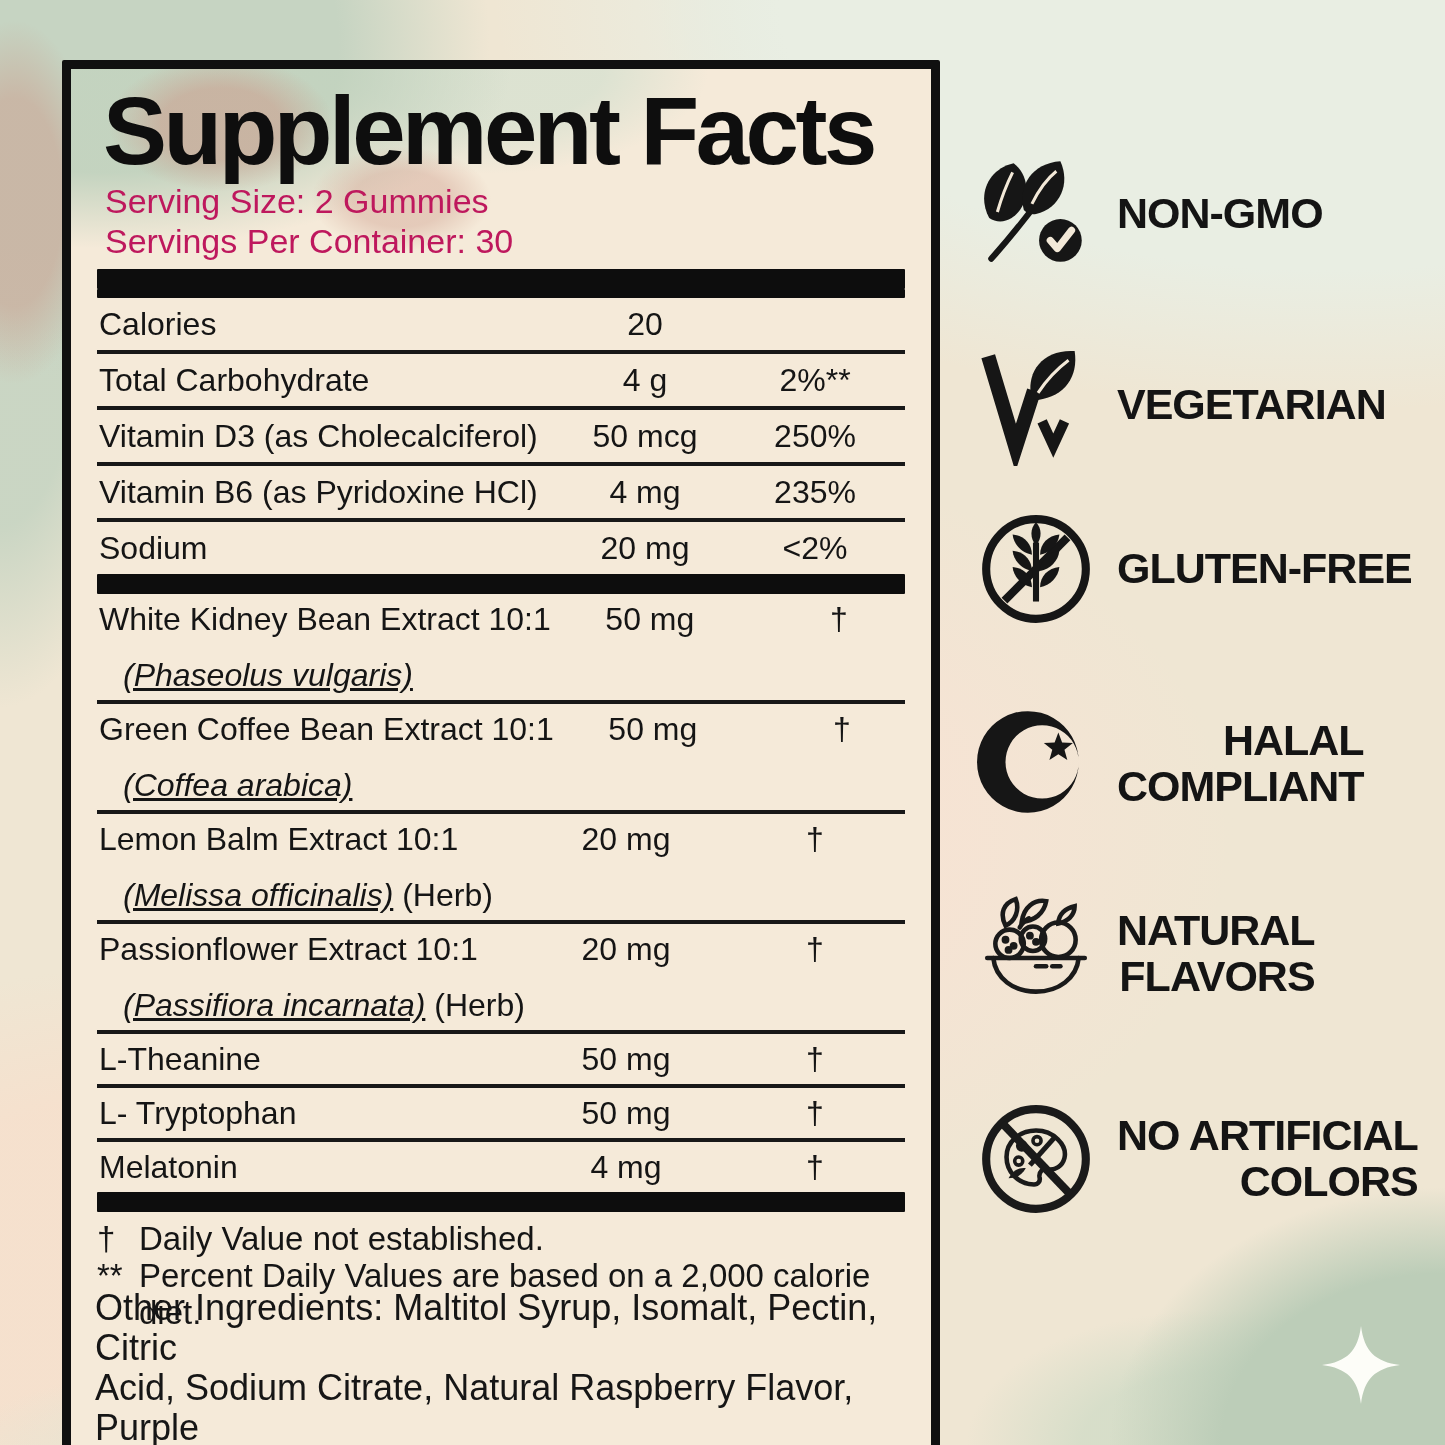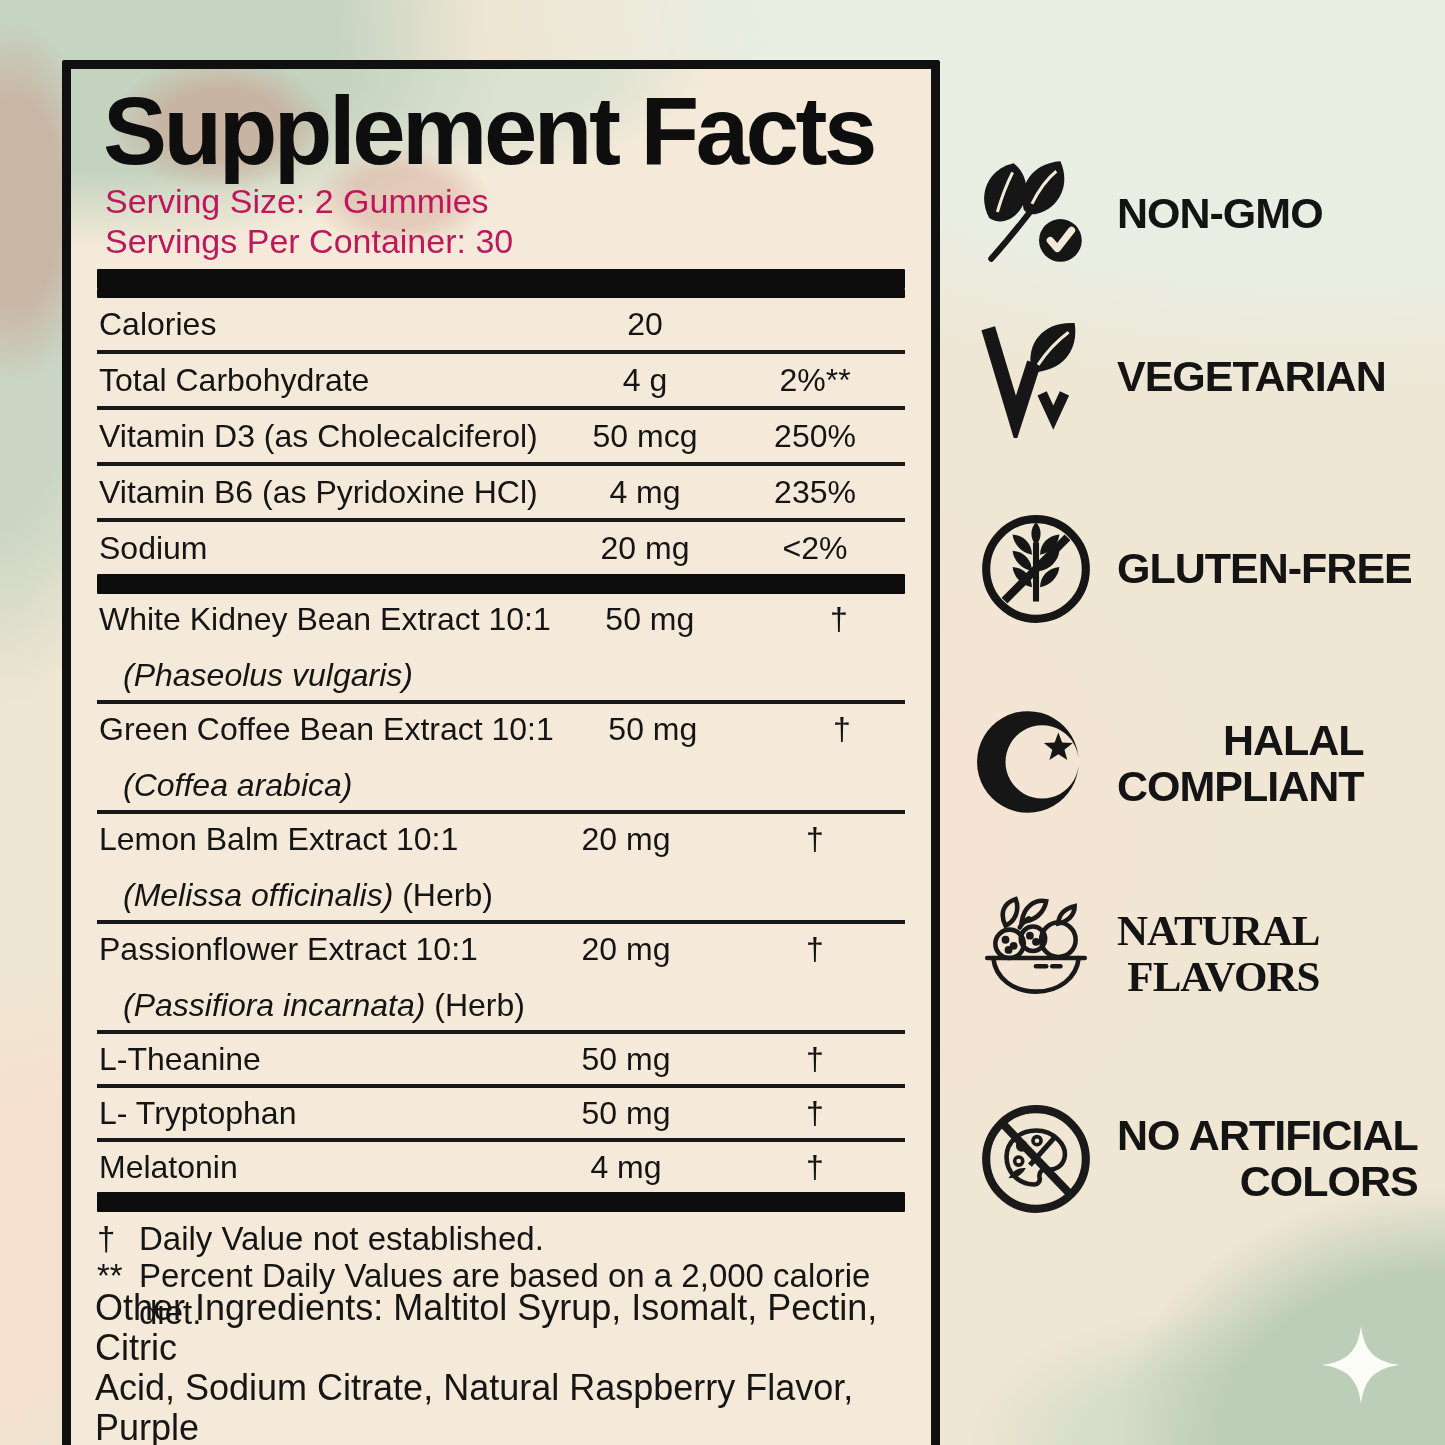--- a/index.html
+++ b/index.html
@@ -49,21 +49,21 @@
   .row{
     display:grid;grid-template-columns:1fr 160px 180px;
     align-items:start;font-size:32px;line-height:38px;color:#151515;
     padding:7px 0;
   }
   .row + .row{border-top:4px solid #181818;}
   .rname{grid-area:1/1;white-space:nowrap;padding-left:2px;}
   .ramt{grid-area:1/2;text-align:center;}
   .rdv{grid-area:1/3;text-align:center;}
   .sub{grid-area:2/1/3/4;padding-left:26px;line-height:37px;}
-  .lat{font-style:italic;}
+  .lat{font-style:italic;text-decoration:underline;}
   .sec2 .row{padding:6px 0;gap:19px;}
   .foot{margin-top:8px;font-size:33px;line-height:37px;color:#151515;}
   .foot-line{display:flex;}
   .foot-marker{width:42px;flex:none;}
   
   .other{
     position:absolute;left:95px;top:1288px;width:860px;
     font-size:36px;line-height:40px;color:#161616;
   }
   
@@ -194,21 +194,21 @@
       <path d="M56 50 C62 38 70 26 80 18" stroke="#f3e9d8" stroke-width="3" fill="none"></path>
       <circle cx="84" cy="86" r="21" fill="#161616"></circle>
       <path d="M74 86 L81 94 L95 76" stroke="#f3e9d8" stroke-width="7" fill="none" stroke-linecap="round" stroke-linejoin="round"></path>
     </svg>
     <div class="blabel">
       <span>NON-GMO</span>
       <span></span>
     </div>
   </div>
 
-  <div class="badge" style="top:316px;">
+  <div class="badge" style="top:344px;">
     <svg class="icon" viewBox="0 0 120 120">
       <path d="M13 12 L40 102 L58 46" stroke="#161616" stroke-width="14" fill="none"></path>
       <path d="M55 50 C51 26 68 5 98 7 C102 32 88 52 62 55 C58 55 56 53 55 50 Z" fill="#161616"></path>
       <path d="M62 48 C70 36 80 25 92 16" stroke="#f3e9d8" stroke-width="3" fill="none"></path>
       <path d="M66 76 L77 100 L88 76" stroke="#161616" stroke-width="10" fill="none"></path>
     </svg>
     <div class="blabel">
       <span>VEGETARIAN</span>
       <span></span>
     </div>
@@ -237,21 +237,21 @@
     <svg class="icon" viewBox="0 0 120 120">
       <path fill-rule="evenodd" fill="#161616" d="M52 8 a50 50 0 1 0 0.01 0 Z M66 22 a36 36 0 1 0 0.01 0 Z"></path>
       <polygon fill="#161616" points="82,29 85.7,38.9 96.3,39.4 88,46 90.8,56.1 82,50.3 73.2,56.1 76,46 67.7,39.4 78.3,38.9"></polygon>
     </svg>
     <div class="blabel">
       <span>HALAL</span>
       <span>COMPLIANT</span>
     </div>
   </div>
 
-  <div class="badge" style="top:893px;font-family:Liberation Serif, serif;">
+  <div class="badge" style="top:893px;">
     <svg class="icon" viewBox="0 0 120 120" fill="none" stroke="#1a1a1a" stroke-width="4.5" stroke-linecap="round">
       <path d="M12 64 L108 64"></path>
       <path d="M18 64 C20 84 38 97 60 97 C82 97 100 84 102 64"></path>
       <path d="M60 72 H70"></path>
         <path d="M76 72 H84"></path>
       <circle cx="82" cy="46" r="17"></circle>
       <path d="M82 30 C82 21 89 15 98 13 C98 22 91 28 82 30 Z"></path>
       <circle cx="34" cy="50" r="14"></circle>
       <circle cx="57" cy="45" r="12"></circle>
       <path d="M30 32 C24 20 28 10 40 6 C44 16 40 28 30 32 Z"></path>

